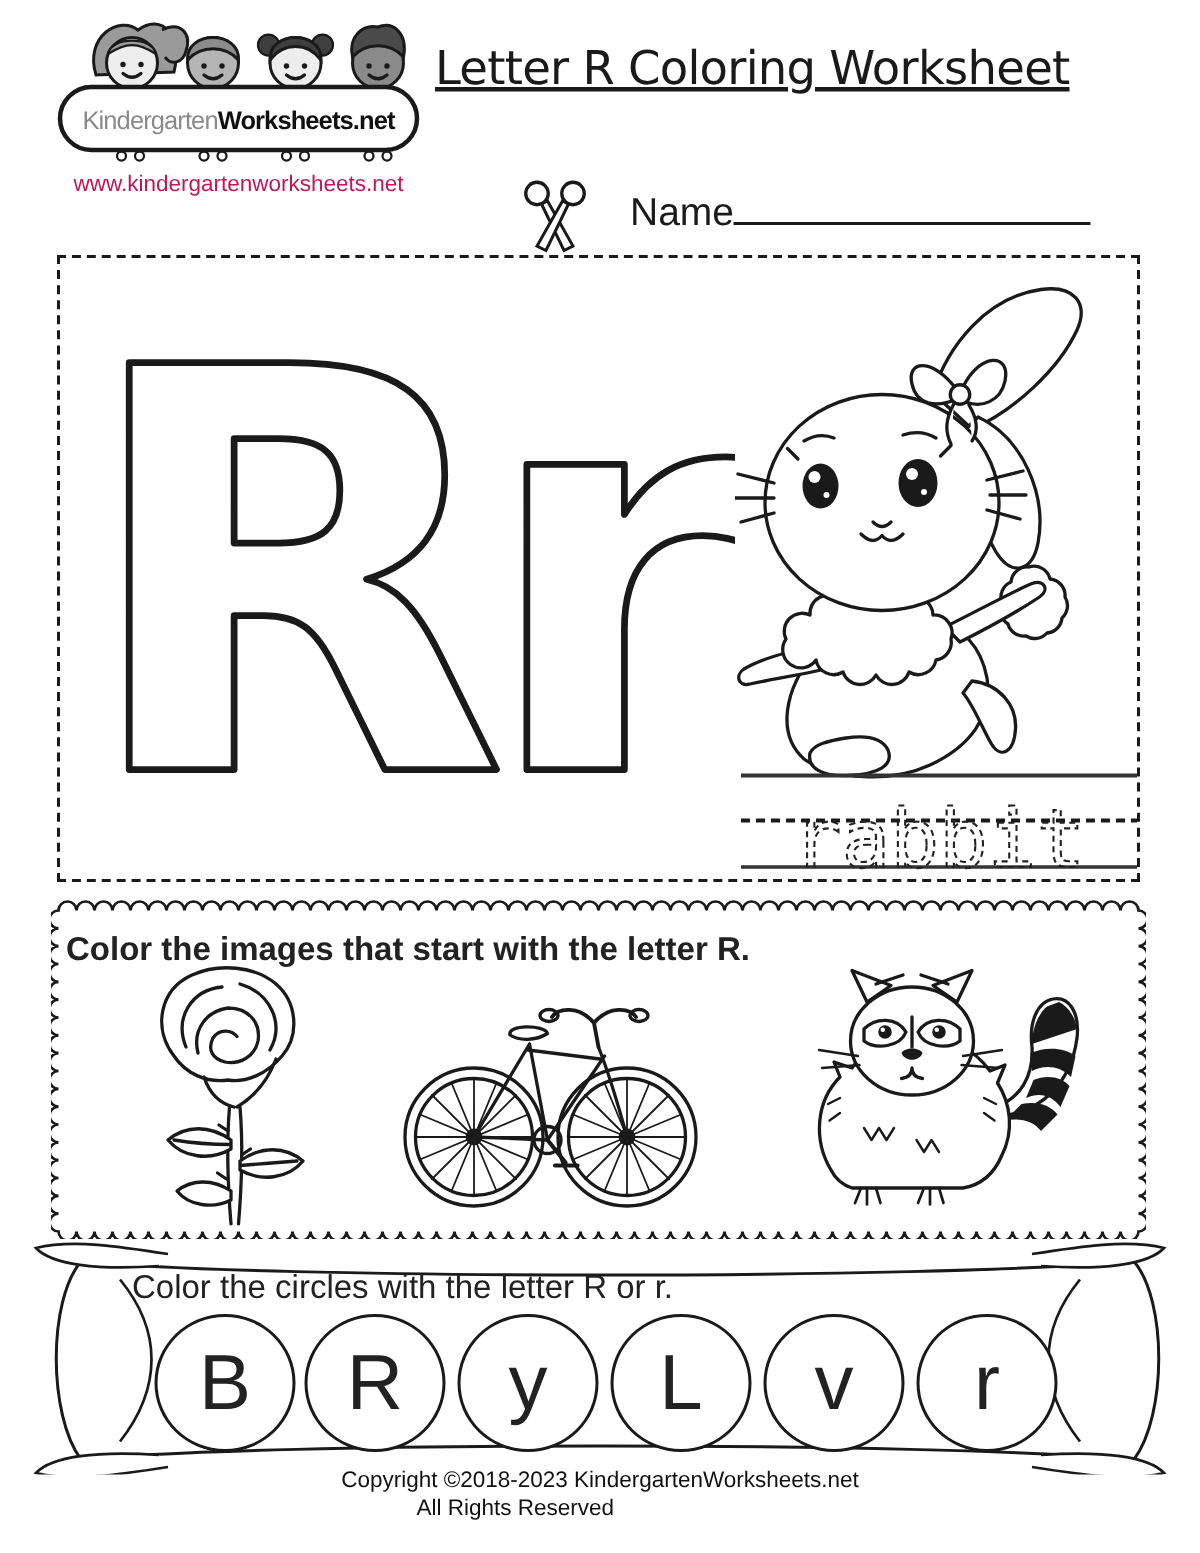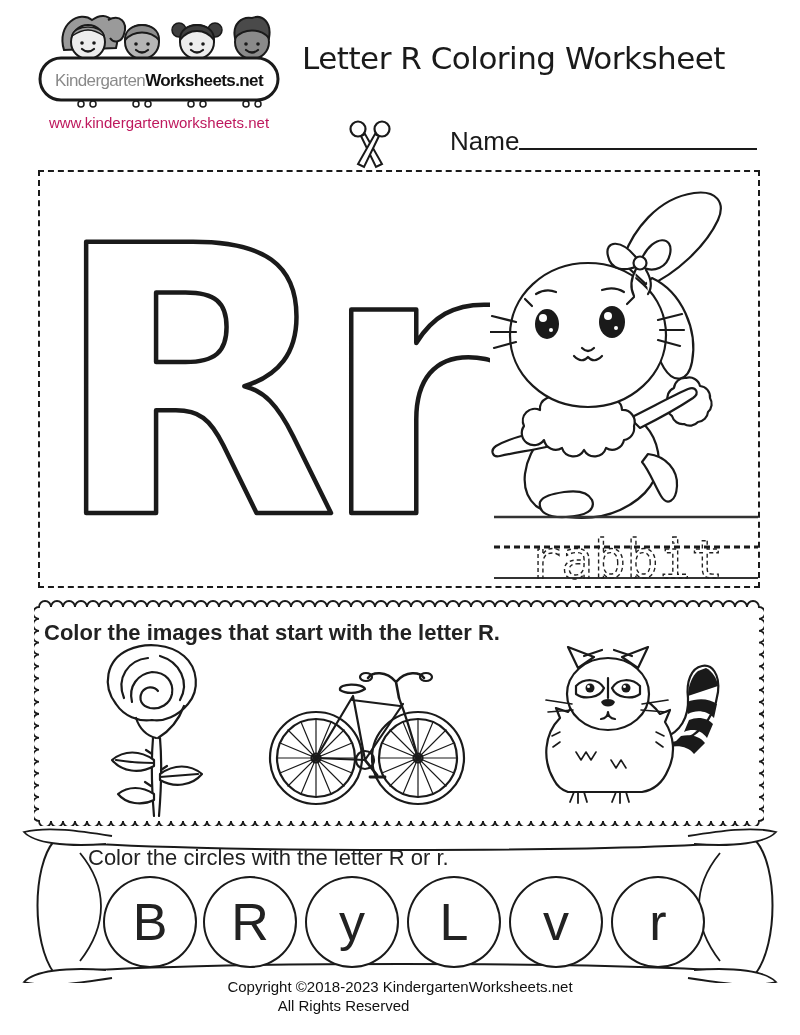--- a/index.html
+++ b/index.html
@@ -4,21 +4,21 @@
 <style>
   html,body{margin:0;padding:0;background:#fff;}
   body{width:800px;height:1035px;position:relative;overflow:hidden;
        font-family:"Liberation Sans",sans-serif;color:#1a1a1a;}
   .abs{position:absolute;}
 
   
   .page-title{left:290px;top:28px;font-size:31px;font-weight:500;
               font-family:"DejaVu Sans",sans-serif;letter-spacing:-.5px;white-space:nowrap;}
   .site-url{left:36px;top:114px;width:246px;text-align:center;font-size:15px;color:#be185d;}
-  .name-row{left:450px;top:124px;font-size:26px;white-space:nowrap;}
+  .name-row{left:420px;top:124px;font-size:26px;white-space:nowrap;}
   .name-line{display:inline-block;width:238px;border-bottom:2px solid #1a1a1a;
              height:24px;vertical-align:baseline;}
 
   
   .sec1{left:38px;top:170px;width:718px;height:414px;border:2.5px dashed #1a1a1a;}
   .instruction{font-size:22px;color:#222;white-space:nowrap;
                font-family:"Liberation Sans",sans-serif;}
   .sec1 .instruction{position:absolute;left:20px;top:12px;}
 
   
@@ -96,21 +96,21 @@
       <circle cx="112" cy="98" r="3"></circle>
     <circle cx="155" cy="98" r="3"></circle>
       <circle cx="167" cy="98" r="3"></circle>
     <circle cx="210" cy="98" r="3"></circle>
       <circle cx="222" cy="98" r="3"></circle>
   </g>
 </svg>
 
 <div class="abs site-url">www.kindergartenworksheets.net</div>
 
-<h1 class="abs page-title" style="margin:12px;">Letter R Coloring Worksheet</h1>
+<h1 class="abs page-title" style="margin:0;text-decoration:underline;">Letter R Coloring Worksheet</h1>
 
 <svg class="abs" style="left:345px;top:119px;" width="50" height="54" viewBox="0 0 50 54">
   <path d="M16,17 L31,48 L37,45 L20,15 Z" fill="#fff" stroke="#1a1a1a" stroke-width="2"></path>
   <path d="M34,17 L19,48 L13,45 L30,15 Z" fill="#fff" stroke="#1a1a1a" stroke-width="2"></path>
   <circle cx="13" cy="10" r="7.5" fill="#fff" stroke="#1a1a1a" stroke-width="2.2"></circle>
   <circle cx="37" cy="10" r="7.5" fill="#fff" stroke="#1a1a1a" stroke-width="2.2"></circle>
 </svg>
 
 <div class="abs name-row">
   <span>Name</span><span class="name-line"></span>

